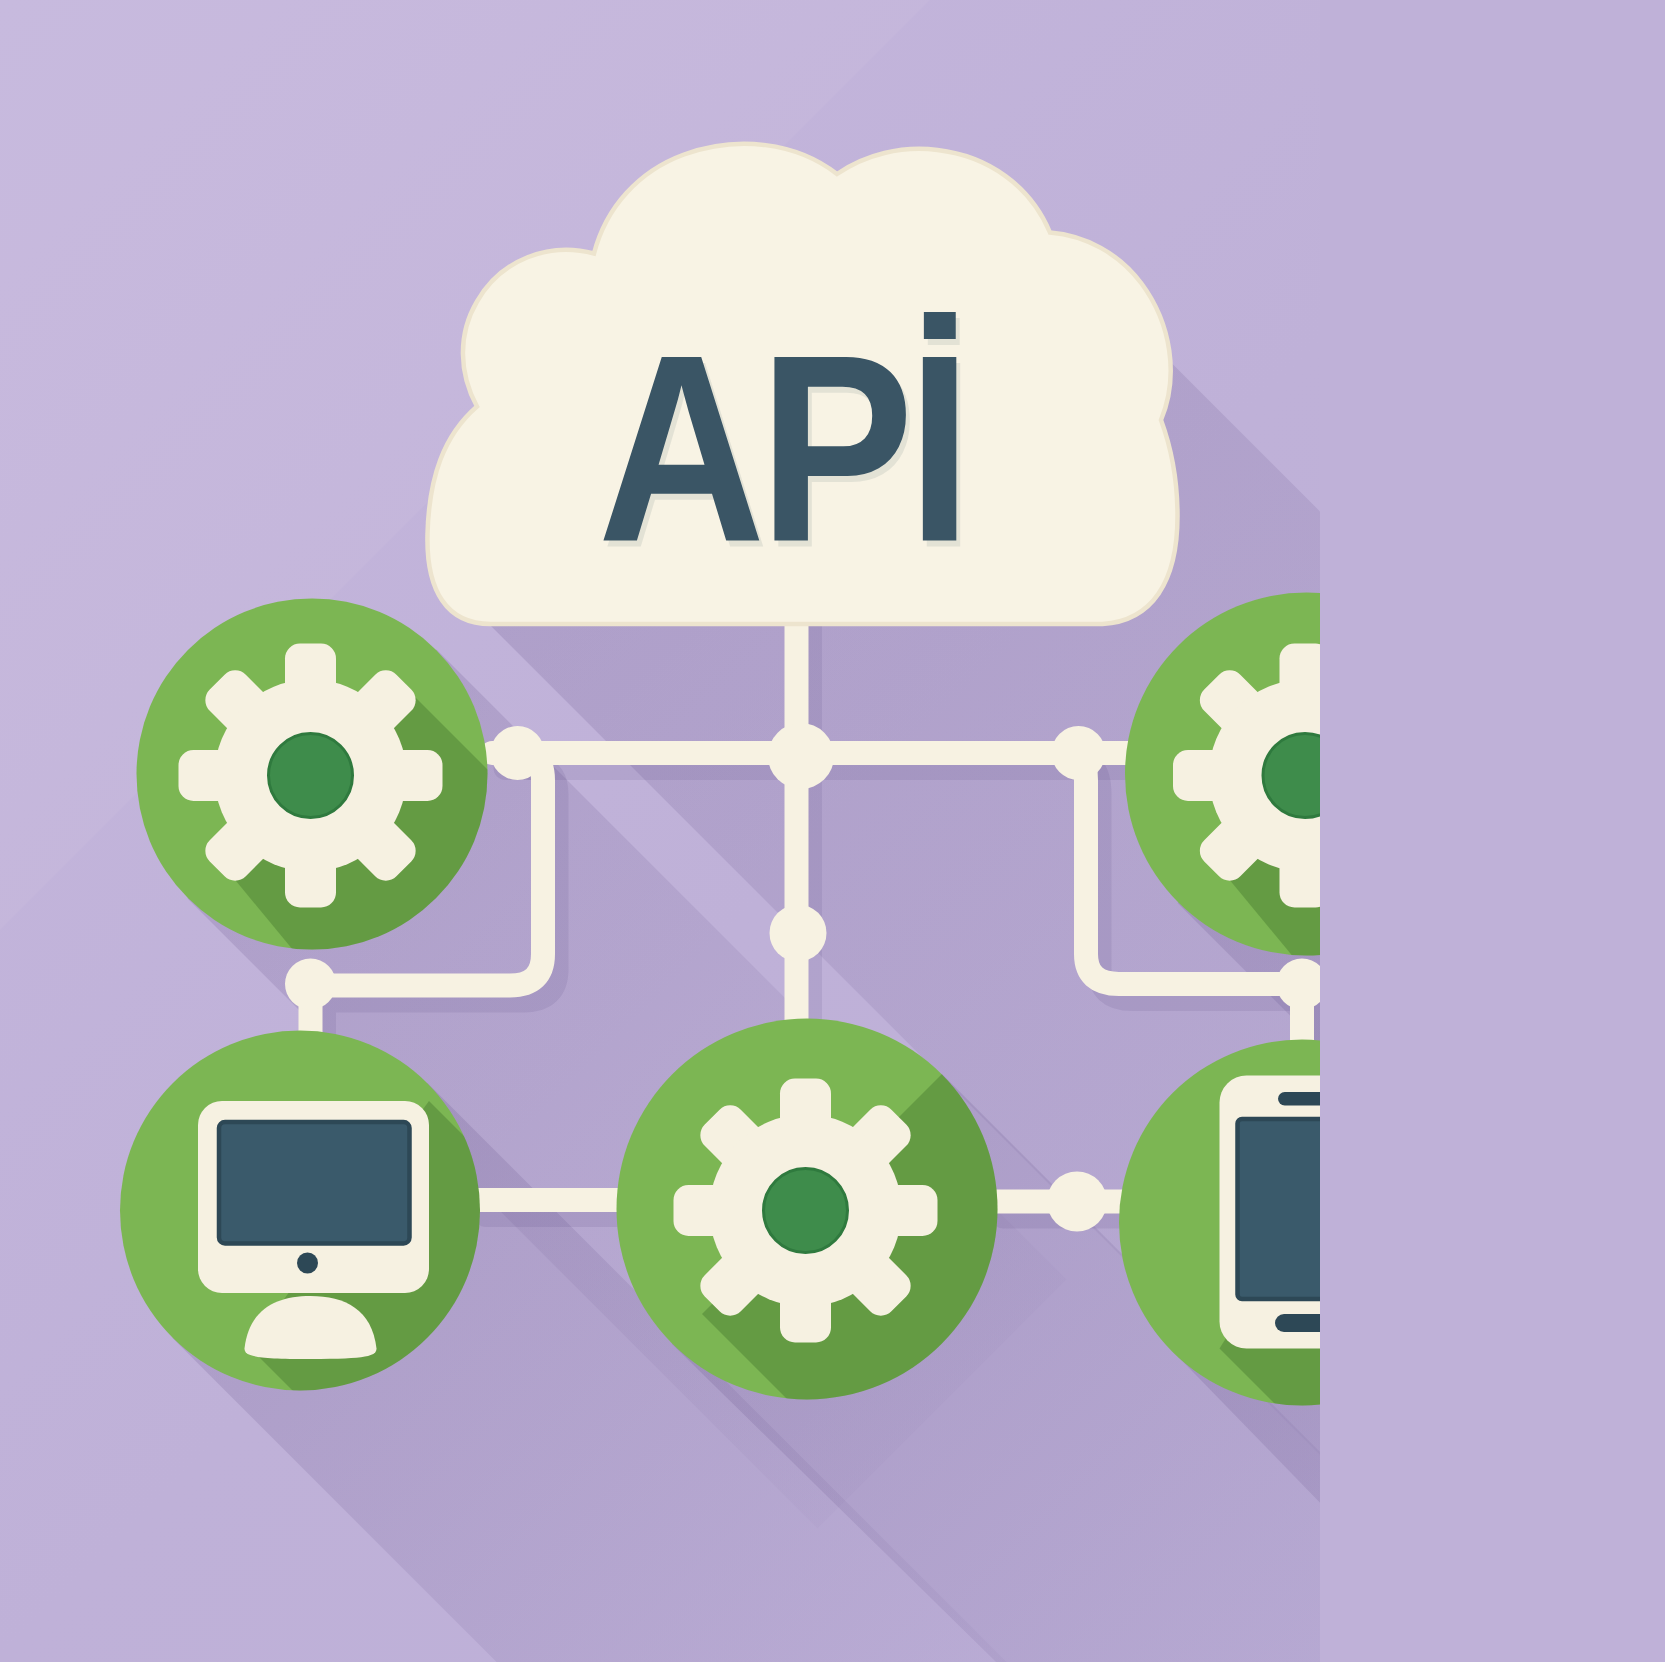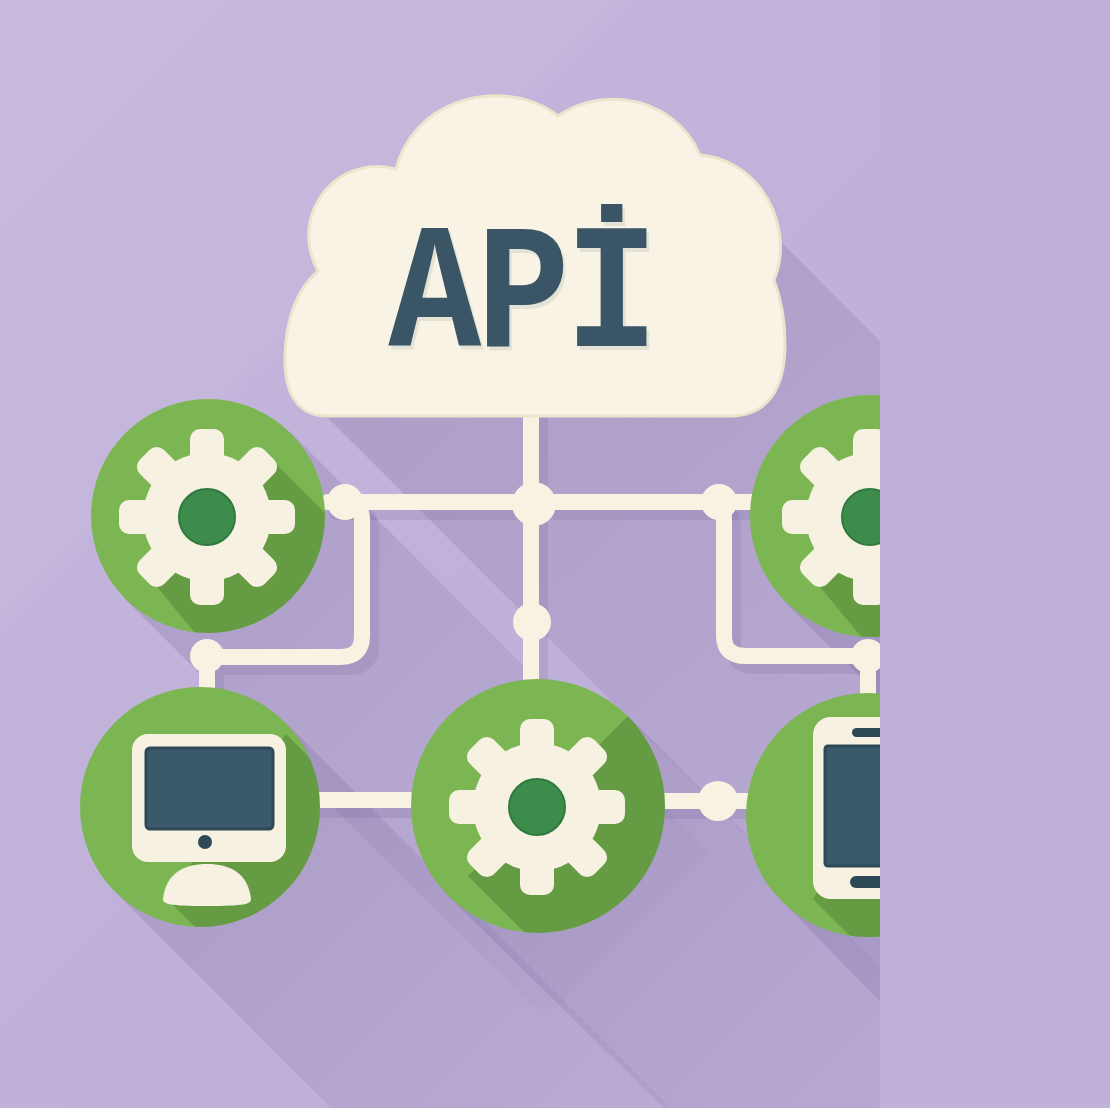--- a/index.html
+++ b/index.html
@@ -1,20 +1,20 @@
 <!DOCTYPE html>
 <html><head>
 <meta charset="utf-8">
 <style>
   html,body{margin:0;padding:0;background:#BFB1D8;}
   .stage{
     position:relative;
     width:880px;height:1108px;
     overflow:hidden;
-    font-family:Liberation Mono, monospace;
+    font-family:Liberation Sans, sans-serif;
   }
   .stage svg{position:absolute;inset:0;display:block;}
   .api-label{
     position:absolute;
     left:521px;top:303px;
     transform:translate(-50%,-52%) scaleX(0.87);
     font-size:178px;
     font-weight:700;
     letter-spacing:-5px;
     color:#3A5565;

